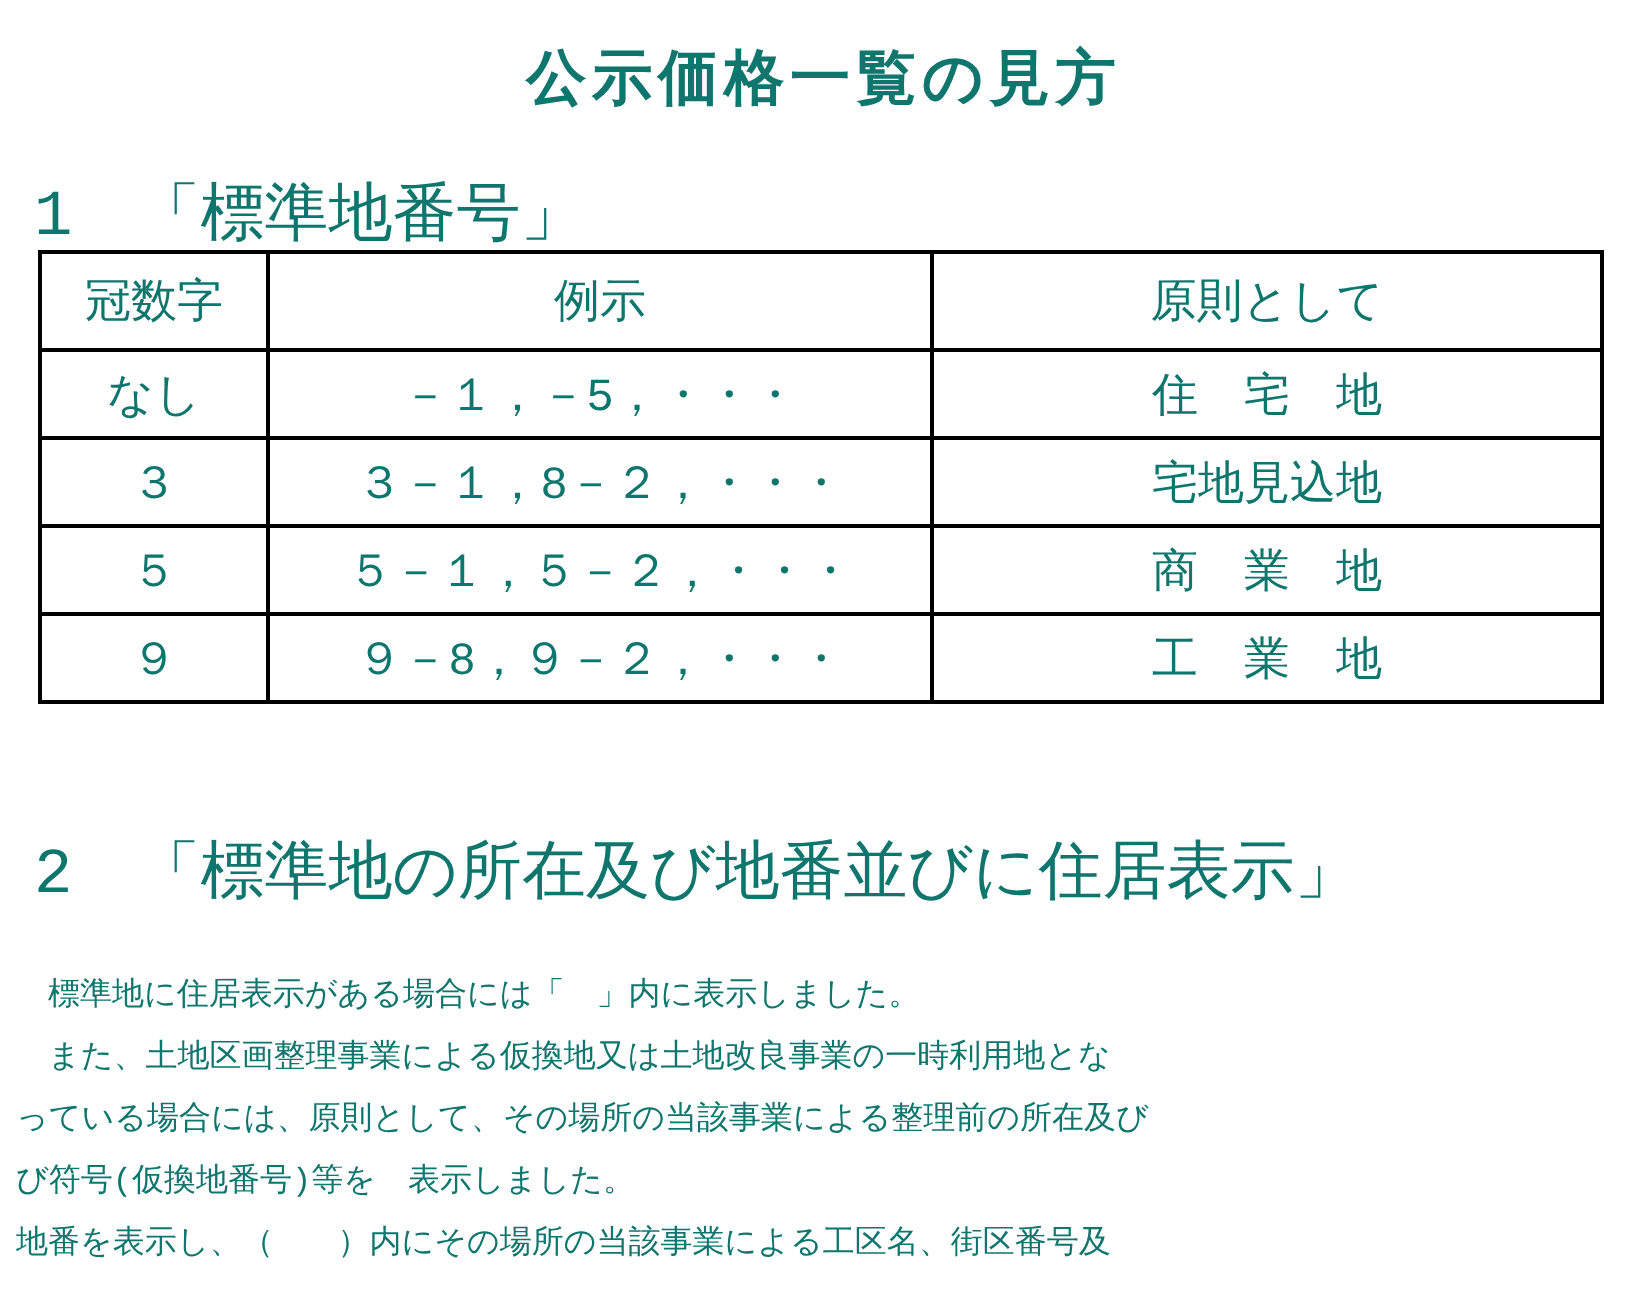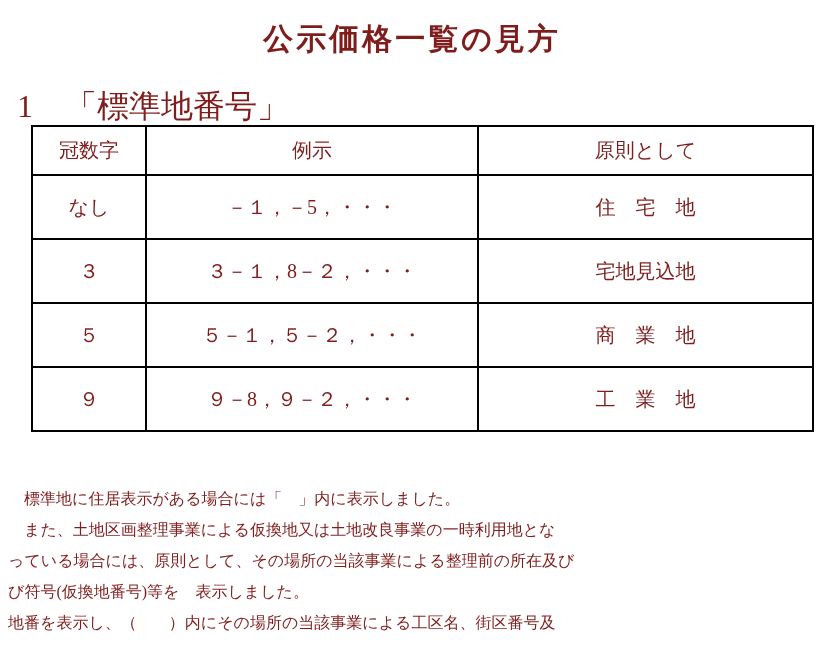--- a/index.html
+++ b/index.html
@@ -5,22 +5,22 @@
   html, body {
     margin: 0;
     padding: 0;
     background: #ffffff;
   }
   .page {
     position: relative;
     width: 824px;
     height: 651px;
     background: #ffffff;
-    color: #7f1d1d;
-    font-family: Liberation Serif, serif;
+    color: #0f766e;
+    font-family: Liberation Mono, monospace;
     overflow: hidden;
   }
   .doc-title {
     position: absolute;
     top: 19px;
     left: 0;
     width: 100%;
     margin: 0;
     text-align: center;
     font-size: 30px;
@@ -38,34 +38,33 @@
   .section-heading.s1 { top: 85px; }
   .section-heading.s2 { top: 414px; }
 
   table.lot-table {
     position: absolute;
     top: 125px;
     left: 19px;
     width: 781px;
     border-collapse: collapse;
     table-layout: fixed;
-    font-size: 20px;
-    margin-left: 12px;
+    font-size: 23px;
   }
   table.lot-table th,
   table.lot-table td {
     border: 2px solid #000000;
     text-align: center;
     vertical-align: middle;
     font-weight: normal;
     white-space: pre;
     padding: 0;
   }
   table.lot-table thead tr { height: 49px; }
-  table.lot-table tbody tr { height: 64px; }
+  table.lot-table tbody tr { height: 44px; }
   col.c1 { width: 114px; }
   col.c2 { width: 332px; }
   col.c3 { width: 335px; }
 
   .paragraph {
     position: absolute;
     top: 483px;
     left: 8px;
     width: 812px;
     font-size: 16px;
@@ -114,20 +113,21 @@
         <td>商　業　地</td>
       </tr>
       <tr>
         <td>９</td>
         <td>９－8，９－２，・・・</td>
         <td>工　業　地</td>
       </tr>
     </tbody>
   </table>
 
+  <h2 class="section-heading s2">2　「標準地の所在及び地番並びに住居表示」</h2>
 
   <div class="paragraph">
     <div class="line">　標準地に住居表示がある場合には「　」内に表示しました。</div>
     <div class="line">　また、土地区画整理事業による仮換地又は土地改良事業の一時利用地とな</div>
     <div class="line">っている場合には、原則として、その場所の当該事業による整理前の所在及び</div>
     <div class="line">び符号(仮換地番号)等を　表示しました。</div>
     <div class="line">地番を表示し、（　　）内にその場所の当該事業による工区名、街区番号及</div>
   </div>
 
 </div>

